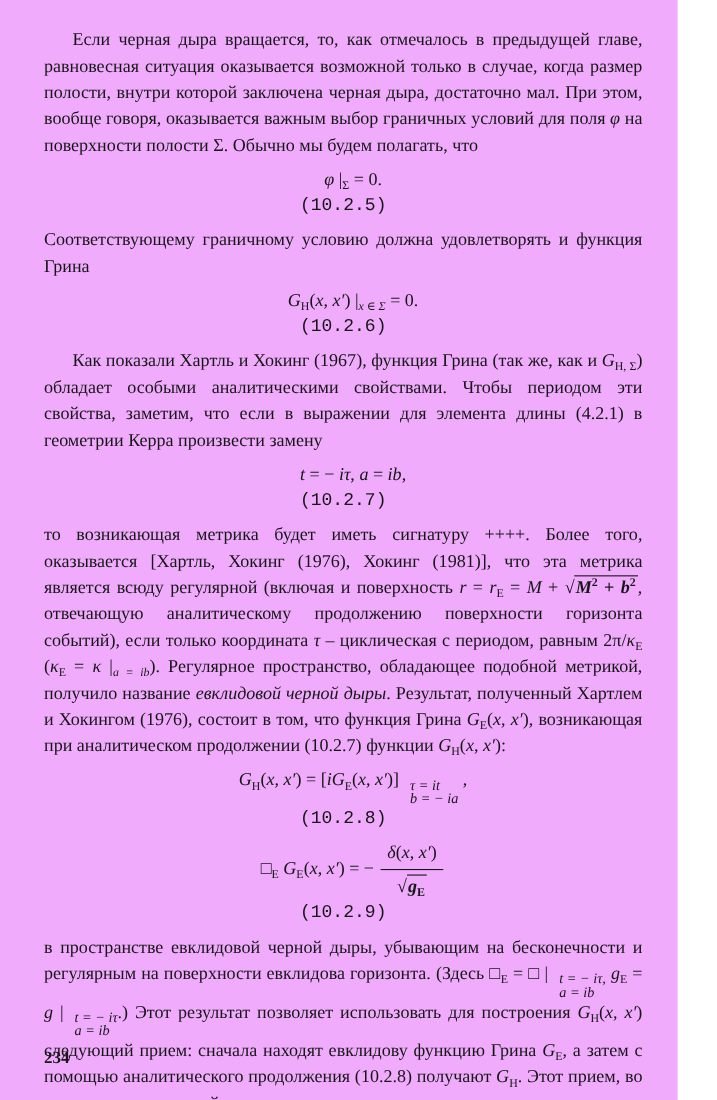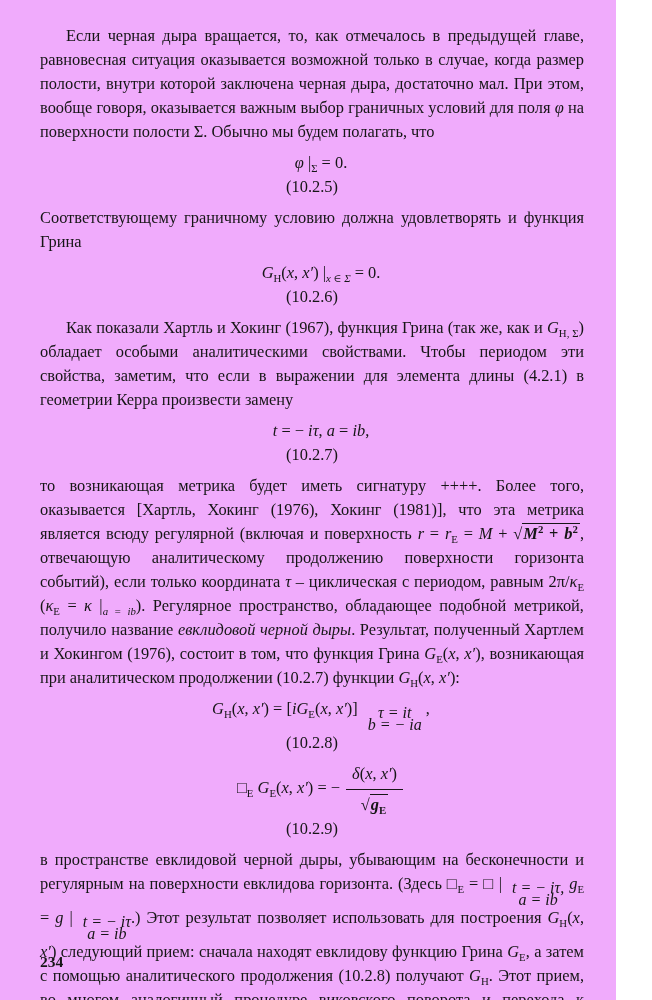--- a/index.html
+++ b/index.html
@@ -32,35 +32,36 @@
     justify-content: space-between;
     align-items: center;
     margin: 7px 0;
     flex-direction: column;
   }
   .eq-body {
     padding-left: 18px;
   }
   .eq-number {
     white-space: nowrap;
+    font-family: Liberation Mono, monospace;
   }
   .run-i { font-style: italic; }
   .run-sub, .run-isub, .run-sup {
     font-size: 0.66em;
     line-height: 0;
   }
   .run-sub, .run-isub { vertical-align: -0.35em; }
   .run-isub { font-style: italic; }
   .run-sup { vertical-align: 0.55em; }
   .stack {
     display: inline-block;
-    font-size: 16px;
+    font-size: 13px;
     font-style: italic;
     line-height: 12px;
-    text-align: center;
+    text-align: left;
     vertical-align: -16px;
     margin-left: 10px;
   }
   .stack-line { display: block; }
   .frac {
     display: inline-block;
     text-align: center;
     vertical-align: middle;
     margin: 0 2px;
   }

